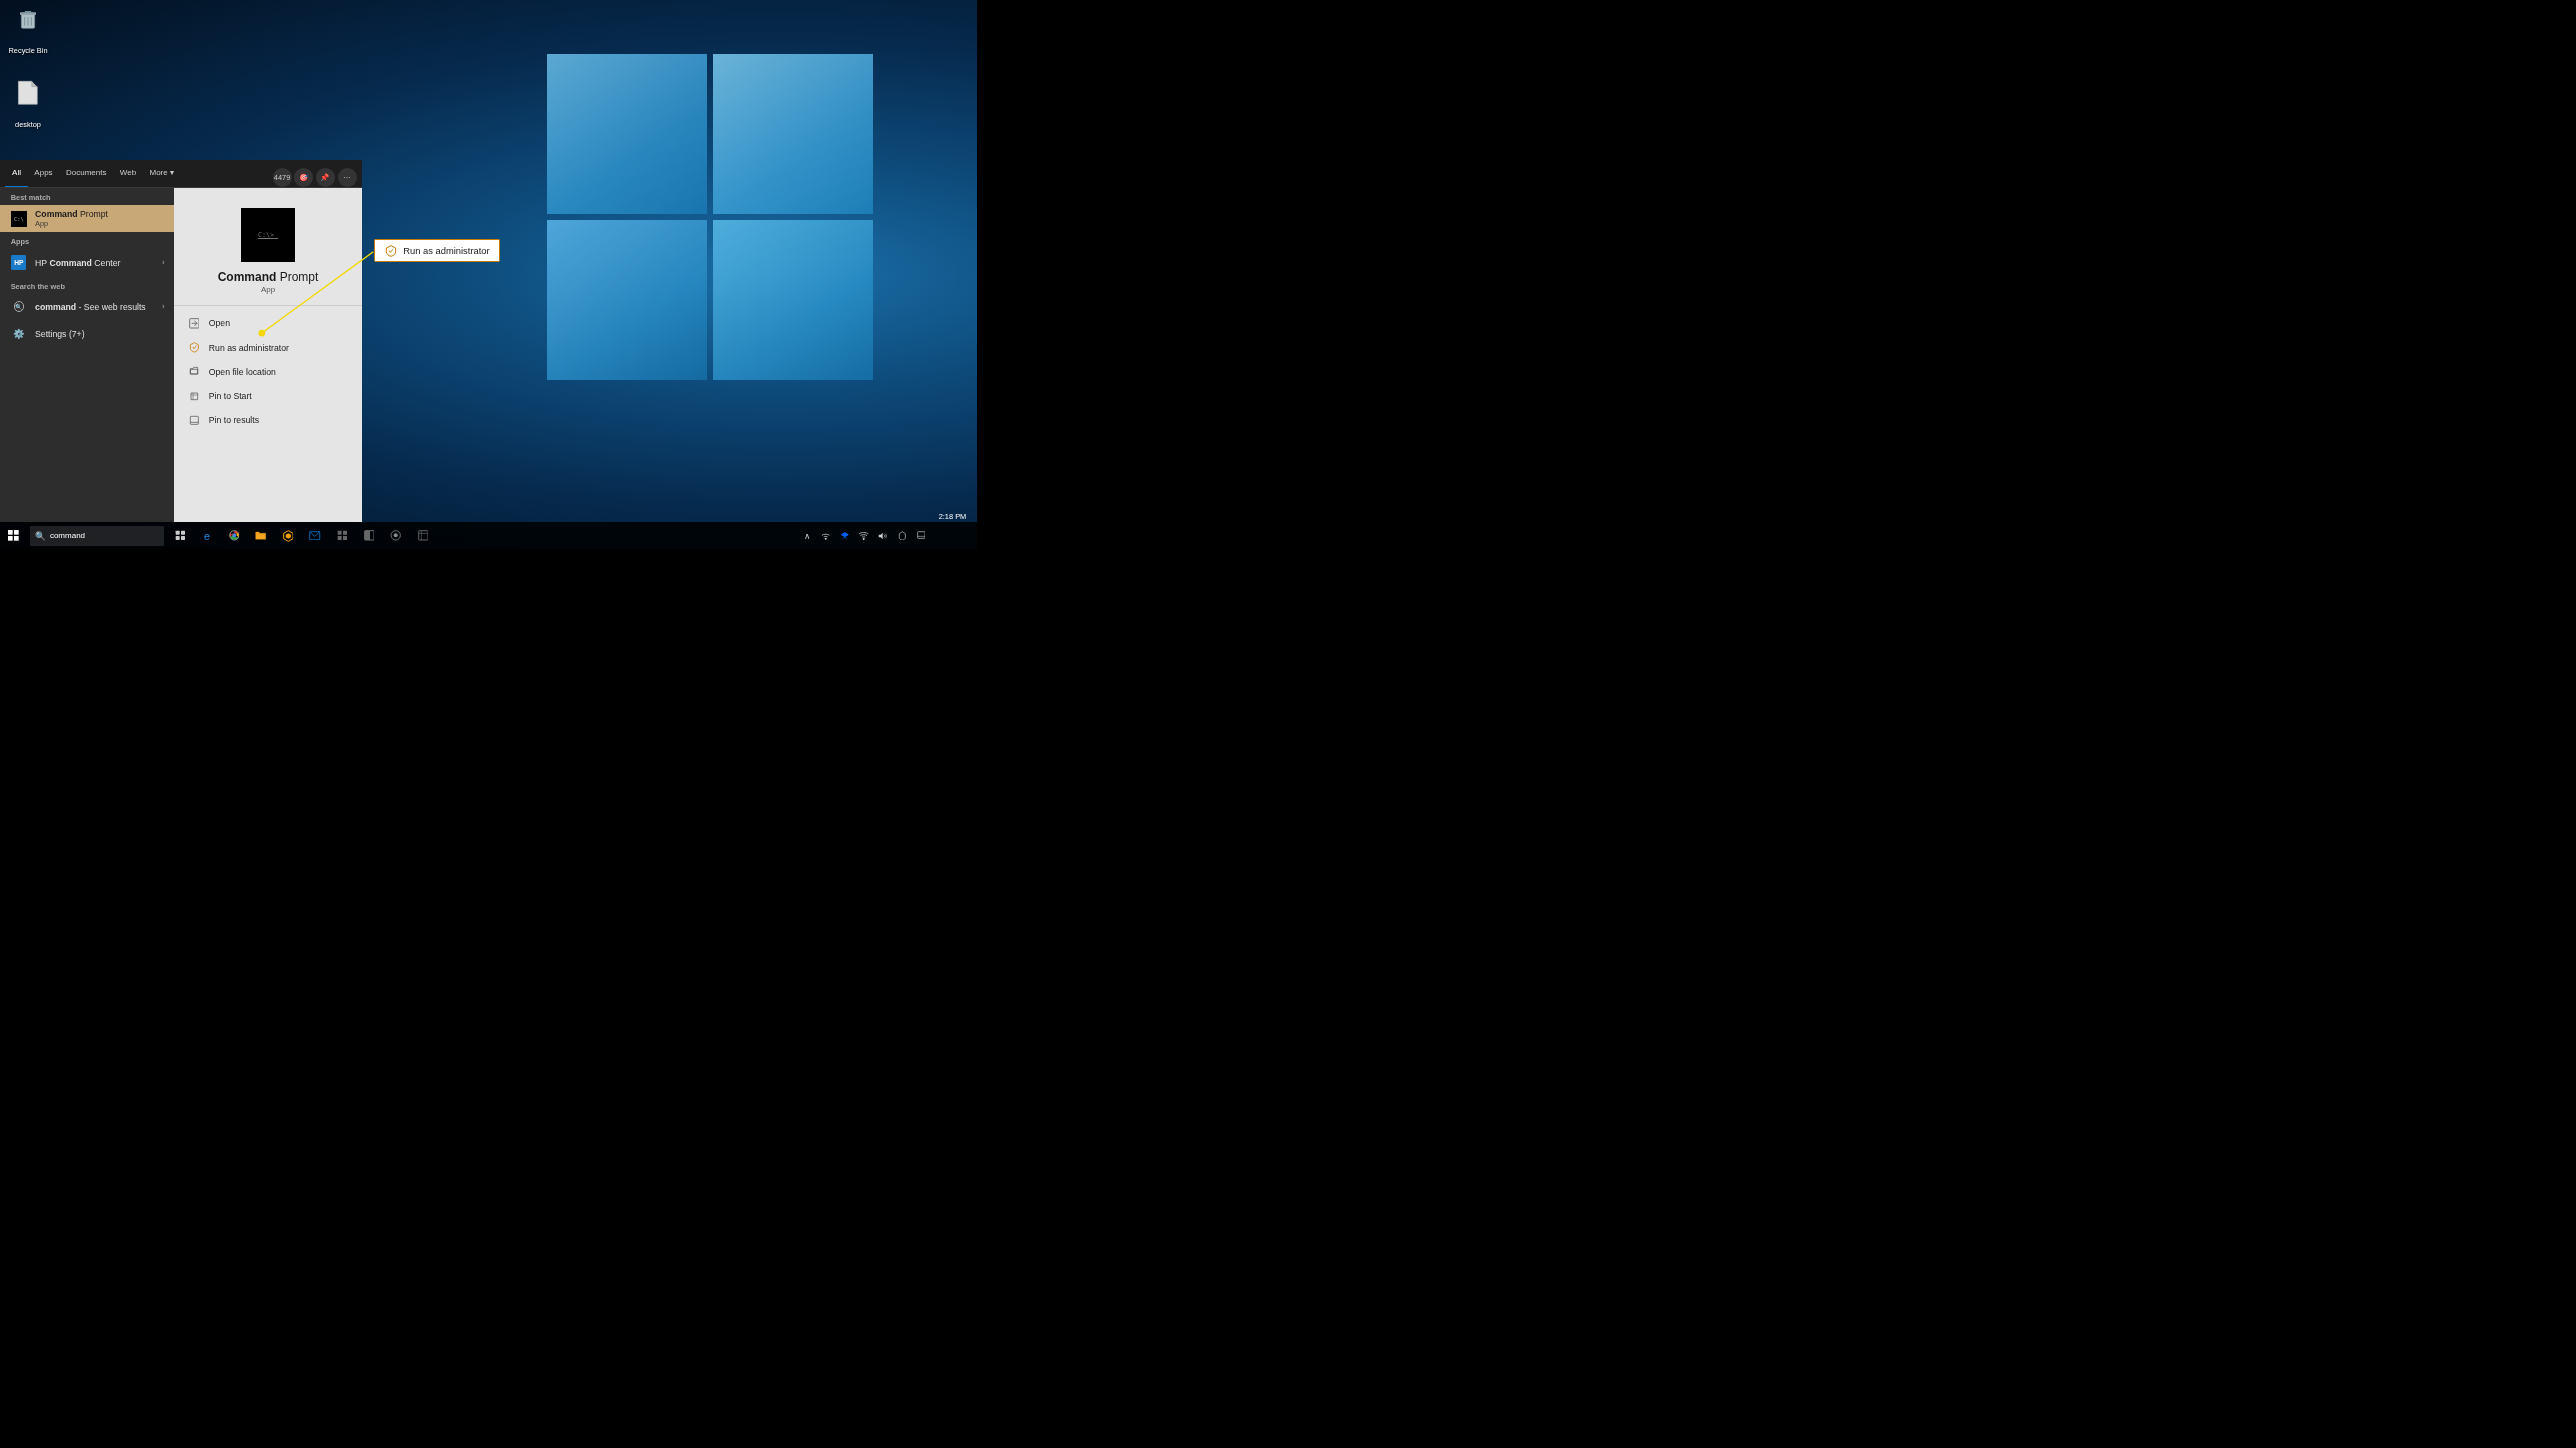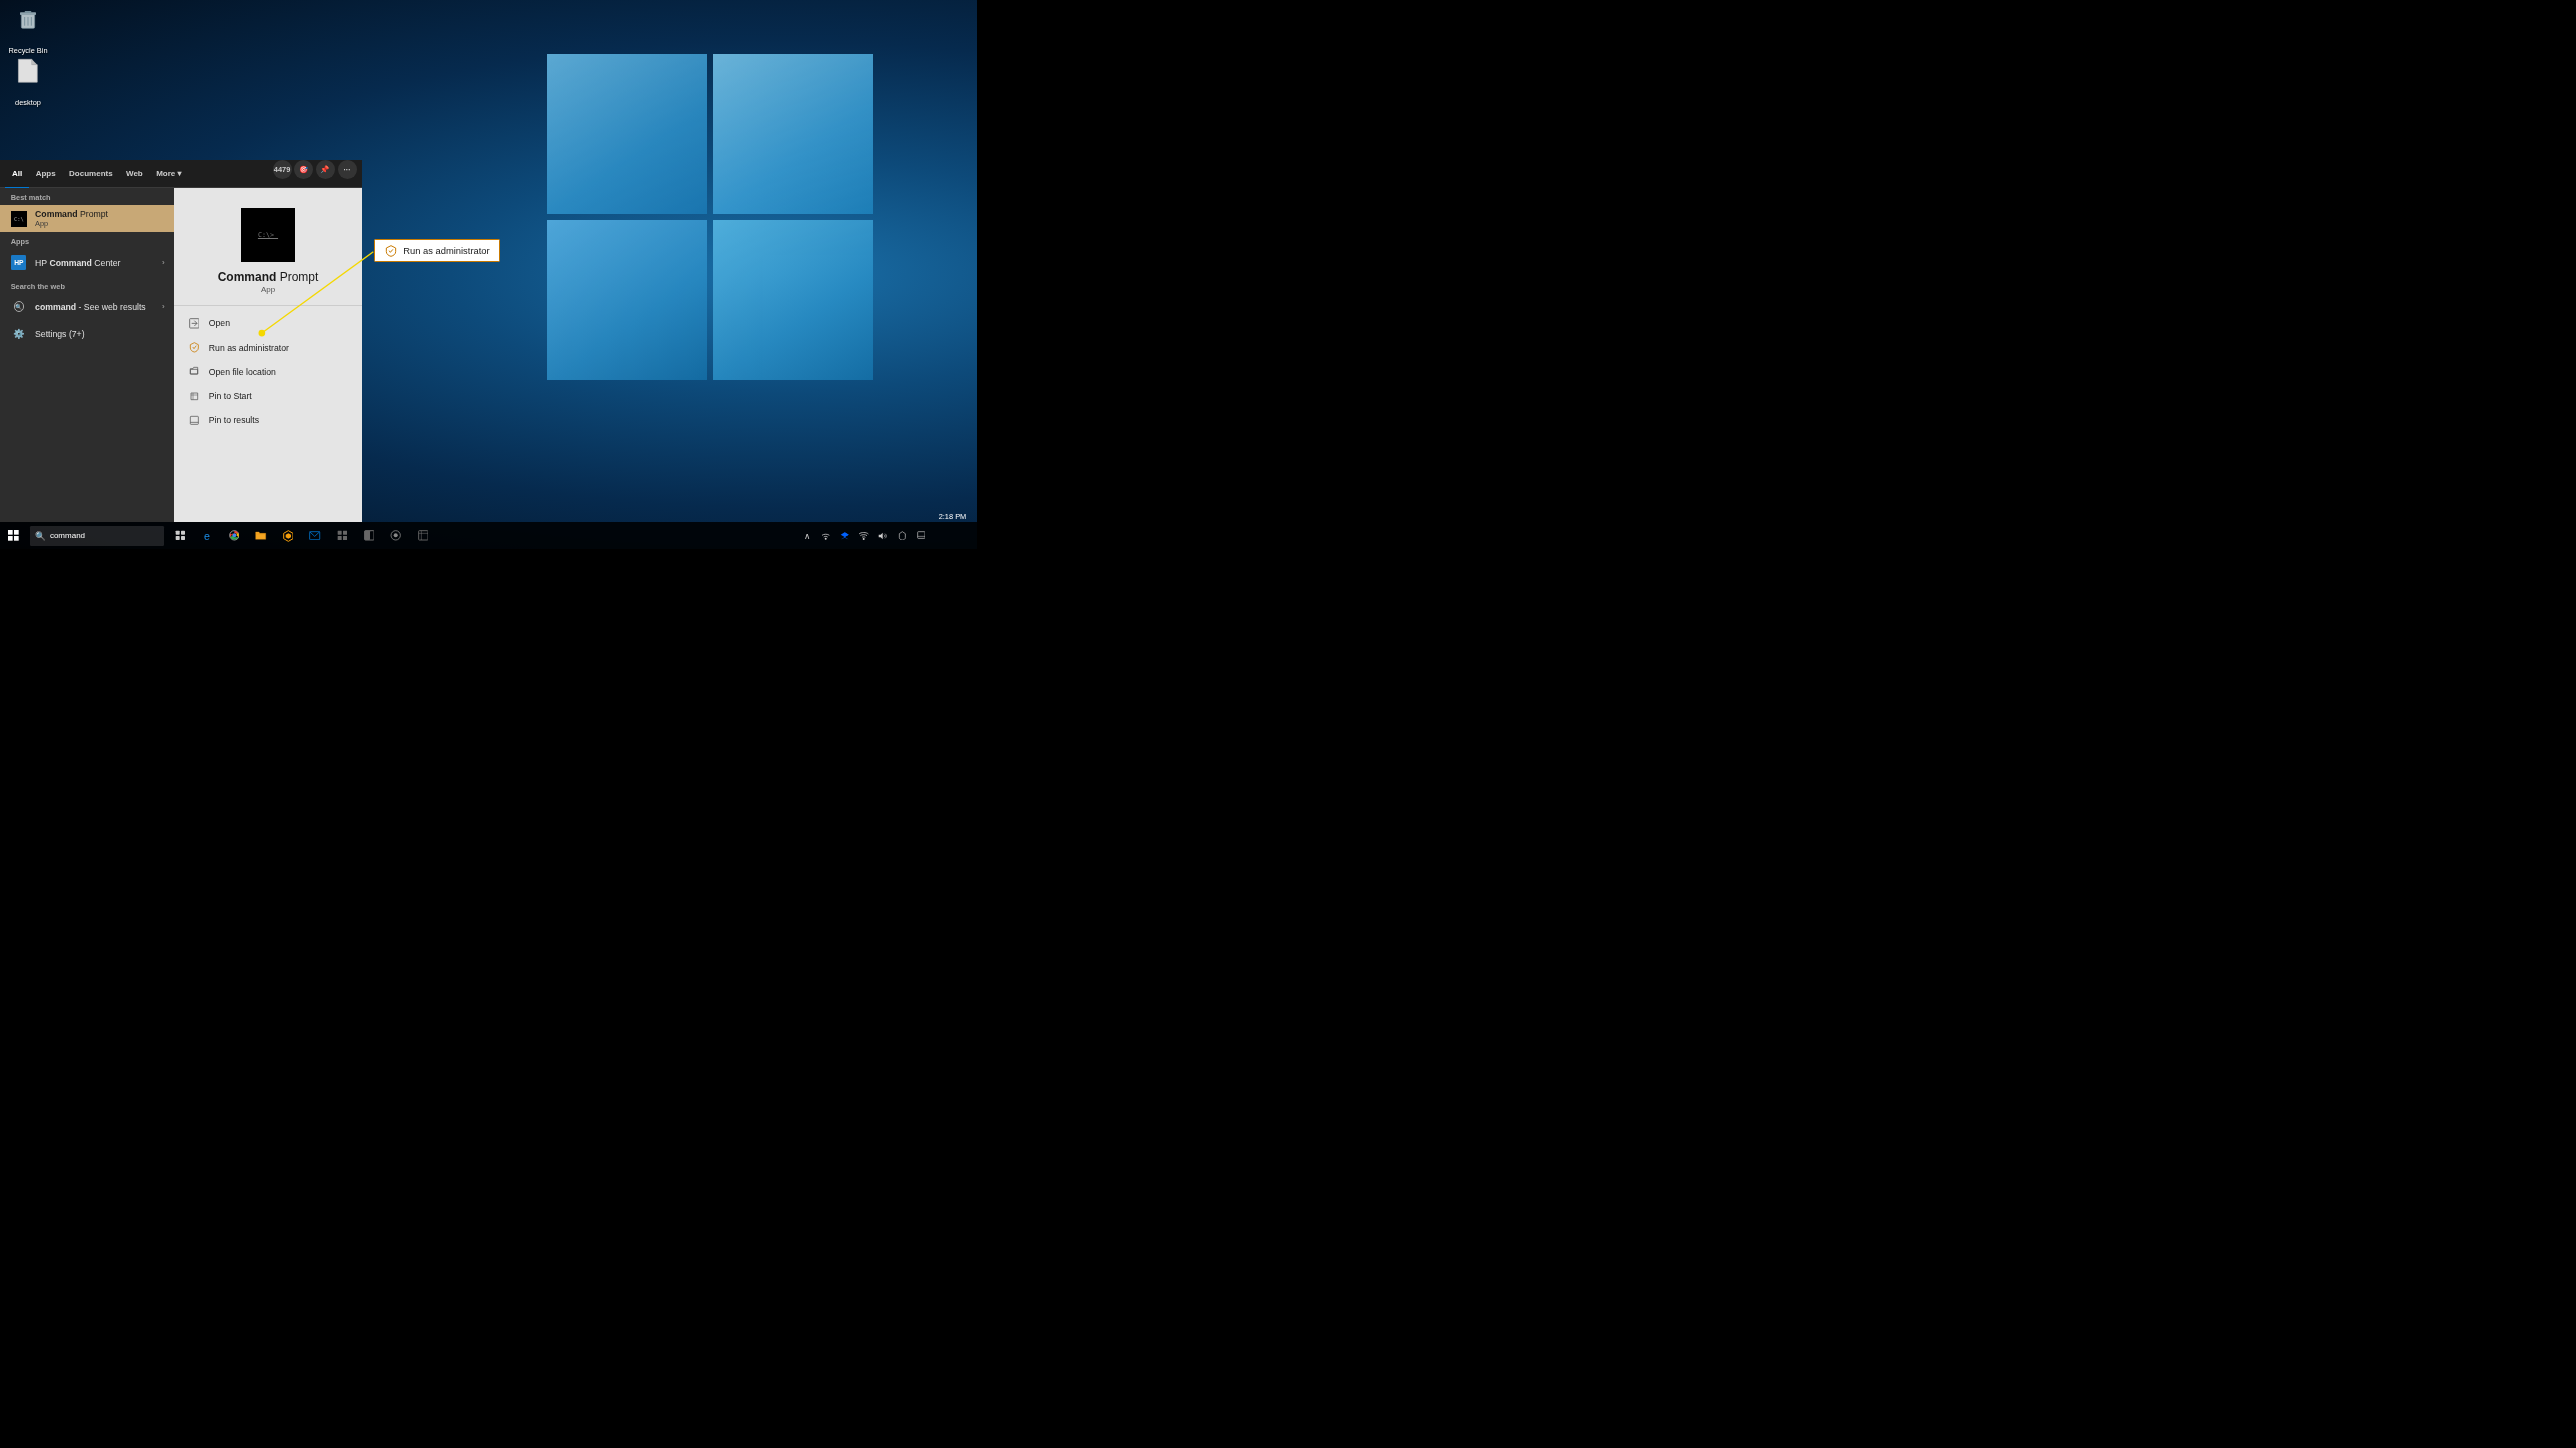--- a/index.html
+++ b/index.html
@@ -179,26 +179,25 @@
       height: 362px;
       background: #2d2d2d;
       z-index: 200;
       display: flex;
       flex-direction: column;
     }
 
     
     .search-tabs {
       display: flex;
-      align-items: flex-start;
+      align-items: flex-end;
       background: #1e1e1e;
       height: 28px;
       padding: 0 5.4px;
       border-bottom: 0.7px solid #3a3a3a;
-      font-weight: bold;
     }
     .search-tab {
       padding: 0 6.7px;
       height: 28px;
       display: flex;
       align-items: center;
       color: #ccc;
       font-size: 8px;
       cursor: pointer;
       border-bottom: 1.3px solid transparent;
@@ -426,21 +425,21 @@
         <rect x="6" y="8" width="24" height="4" rx="1" fill="#90a4ae"></rect>
         <rect x="13" y="6" width="10" height="3" rx="1" fill="#78909c"></rect>
         <line x1="13" y1="15" x2="13" y2="28" stroke="#78909c" stroke-width="1.5"></line>
         <line x1="18" y1="15" x2="18" y2="28" stroke="#78909c" stroke-width="1.5"></line>
         <line x1="23" y1="15" x2="23" y2="28" stroke="#78909c" stroke-width="1.5"></line>
       </svg>
     </div>
     <span class="icon-label">Recycle Bin</span>
   </div>
 
-  <div class="desktop-icon" style="left:4px;top:54px;">
+  <div class="desktop-icon" style="left:4px;top:76px;">
     <div class="icon-img">
       <svg width="23" height="25.5" viewBox="0 0 34 38">
         <polygon points="2,2 22,2 22,10 30,10 30,36 2,36" fill="#e0e0e0" stroke="#bdbdbd" stroke-width="1"></polygon>
         <polygon points="22,2 30,10 22,10" fill="#bdbdbd"></polygon>
       </svg>
     </div>
     <span class="icon-label">desktop</span>
   </div>
 
   <div class="start-menu">

